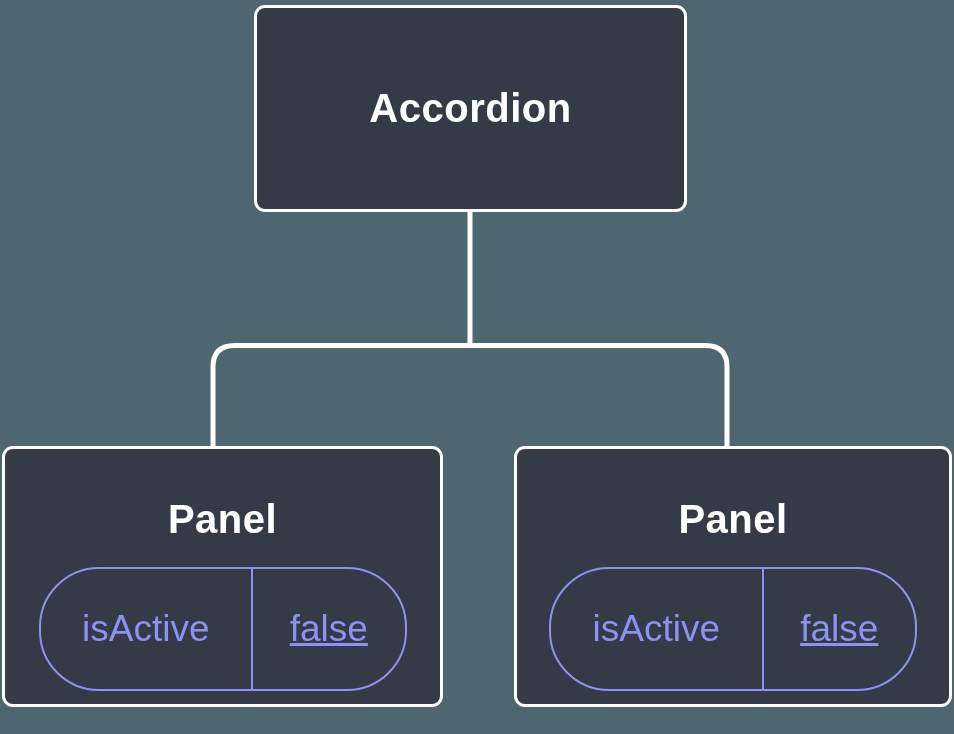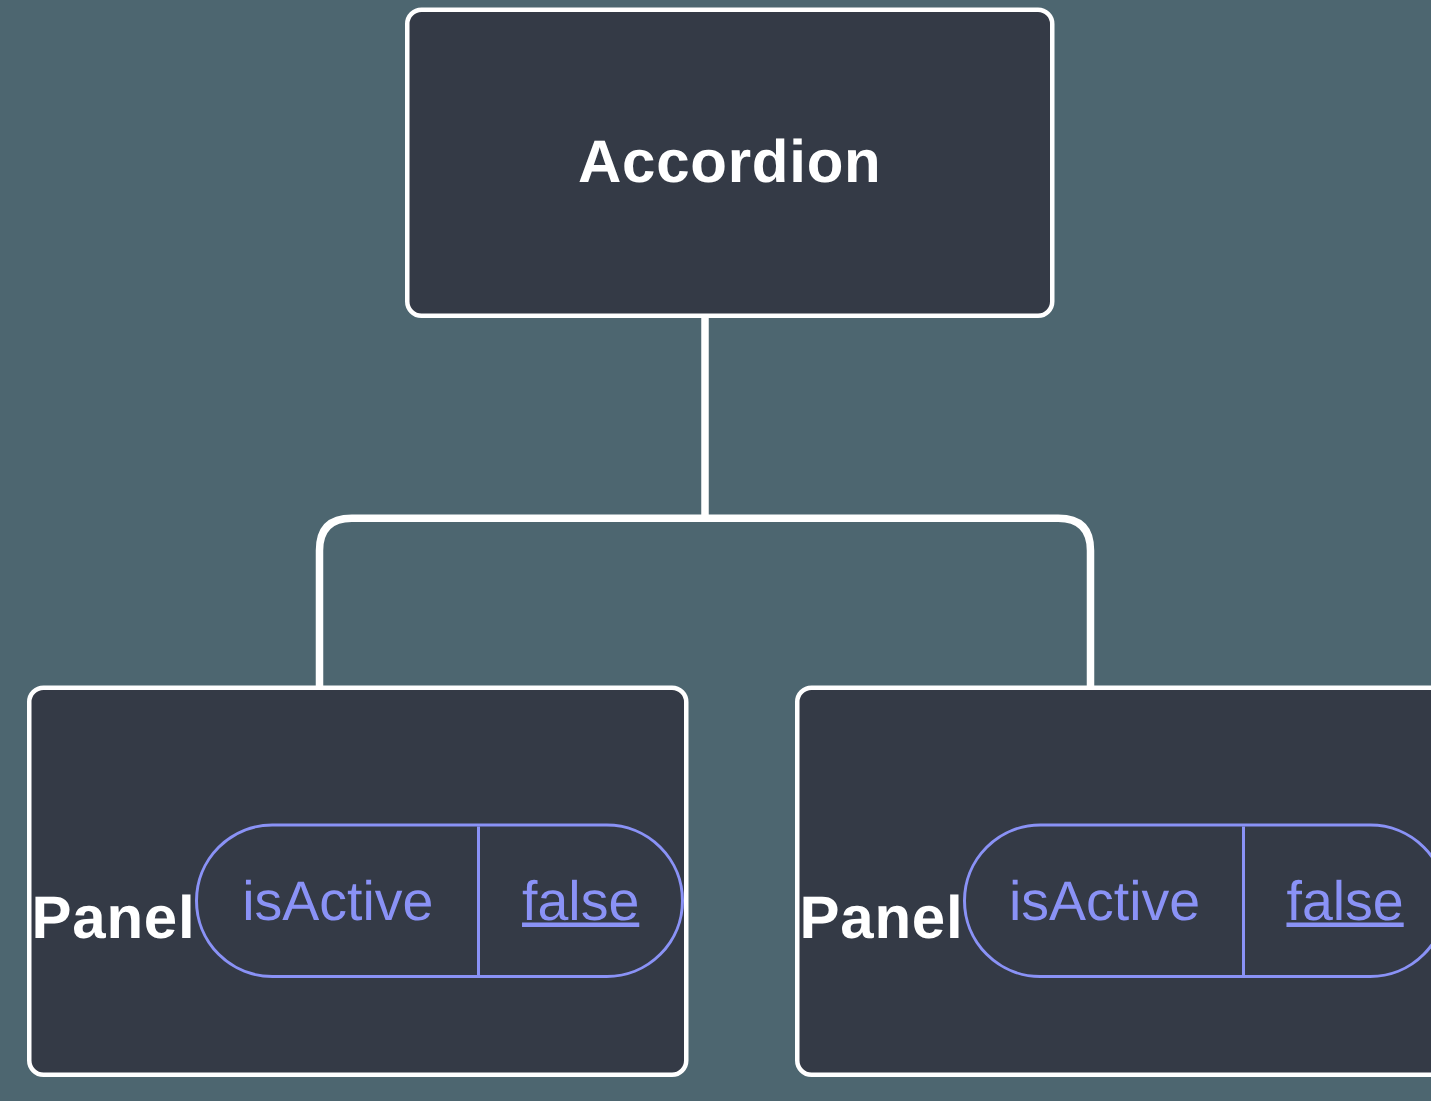--- a/index.html
+++ b/index.html
@@ -27,58 +27,58 @@
     fill: none;
     stroke: var(--line, #FFFFFF);
     stroke-width: 5;
   }
   .node {
     position: absolute;
     box-sizing: border-box;
     background: var(--node-fill, #343A46);
     border: 3px solid var(--line, #FFFFFF);
     border-radius: 11px;
-    margin-left: 16px;
   }
   .root-node {
     left: 254px;
     top: 5px;
     width: 433px;
     height: 207px;
     display: flex;
     align-items: center;
     justify-content: center;
   }
   .node-title {
     color: var(--text, #FFFFFF);
     font-size: 40px;
     font-weight: bold;
     letter-spacing: 0.5px;
   }
   .panel-node {
-    top: 457px;
+    top: 446px;
     height: 261px;
     display: flex;
+    flex-direction: column;
     align-items: center;
   }
   .panel-left  { left: 2px;   width: 441px; }
   .panel-right { left: 514px; width: 438px; }
   .panel-title {
     margin-top: 48px;
     line-height: 44px;
     color: var(--text, #FFFFFF);
     font-size: 40px;
     font-weight: bold;
     letter-spacing: 0.5px;
   }
   .pill {
     margin-top: 26px;
     box-sizing: border-box;
     width: 368px;
-    height: 103px;
+    height: 124px;
     border: 2.5px solid var(--pill, #8A92F6);
     border-radius: 60px;
     display: flex;
     color: var(--pill, #8A92F6);
     font-size: 37px;
   }
   .pill-name {
     flex: 1.39;
     display: flex;
     align-items: center;

